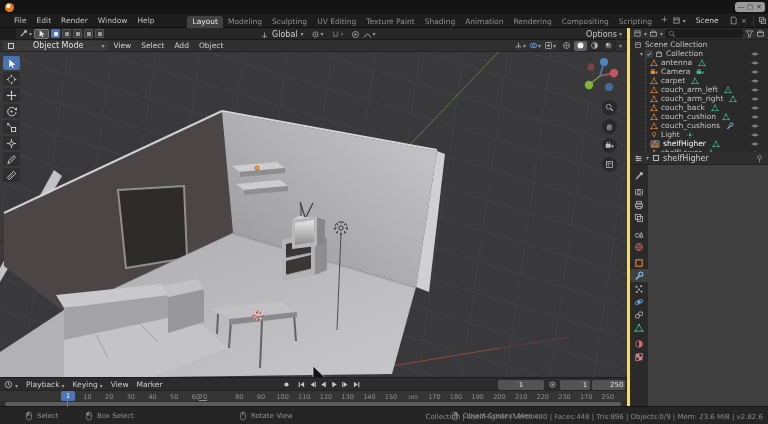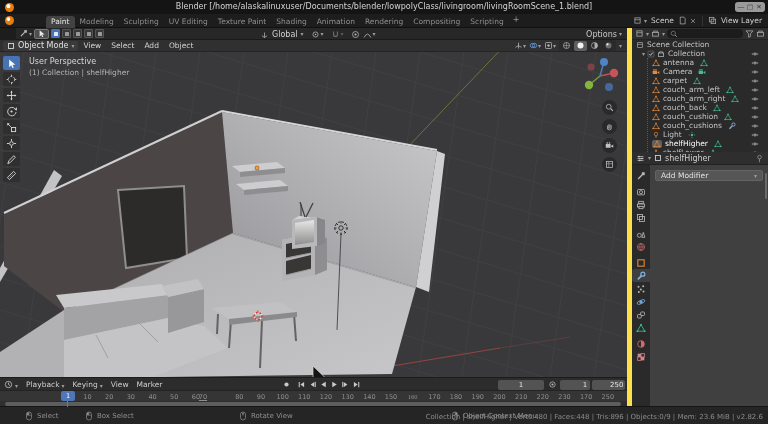--- a/index.html
+++ b/index.html
@@ -15,37 +15,37 @@
 .winctl span{width:8px;text-align:center;font-size:6.5px;color:#2e2e2e;line-height:10px;}
 
 .topbar{position:absolute;top:14px;left:0;right:0;height:14px;background:#1d1d1d;display:flex;align-items:center;border-bottom:1px solid #101010;}
 .applogo{width:9px;height:9px;border-radius:50%;background:radial-gradient(circle at 38% 35%,#fdfdfd 0 1.4px,#e87d0d 2.2px 100%);margin:0 4px 0 5px;}
 .menu{padding:0 5px;color:#c2c2c2;font-size:7.5px;}
 .tabs{display:flex;margin-left:28px;height:14px;align-items:flex-end;}
 .tab{padding:1px 5px 2px;color:#8f8f8f;font-size:7.5px;white-space:nowrap;}
 .tab.active{background:#424242;color:#e6e6e6;border-radius:3px 3px 0 0;}
 .tab-add{padding:0 4px 2px;color:#9a9a9a;}
 .tb-right{margin-left:auto;display:flex;align-items:center;gap:2px;padding-right:4px;color:#aaa;}
-.tb-right .lbl{color:#d0d0d0;font-size:7.5px;margin:0 2px;}
+.tb-right .lbl{color:#d0d0d0;font-size:7.5px;margin:0 8px;}
 .tb-sep{width:1px;height:10px;background:#333;margin:0 3px;}
 
 .main-left{position:absolute;top:28px;left:0;width:627px;bottom:18px;}
 .toolsettings{position:absolute;top:0;left:0;right:0;height:12px;background:#272727;border-bottom:1px solid #1a1a1a;display:flex;align-items:center;margin-left:16px;}
 .ts-left{display:flex;align-items:center;gap:2px;padding-left:3px;}
 .toolbtn{width:15px;height:10px;background:#4e4e4e;border:1px solid #777;border-radius:2px;display:flex;align-items:center;justify-content:center;}
 .sq{width:9px;height:9px;border:1px solid #555;background:#383838;border-radius:1px;display:flex;align-items:center;justify-content:center;}
 .sq.on{background:#4772b3;border-color:#4772b3;}
 .sq i{display:block;width:4px;height:4px;background:#9a9a9a;border-radius:.5px;}
 .sq.on i{background:#dfe8f5;}
 .ts-mid{position:absolute;left:244px;top:0;height:12px;display:flex;align-items:center;gap:3px;color:#d2d2d2;}
 .ts-opt{position:absolute;right:5px;top:0;height:12px;display:flex;align-items:center;gap:2px;color:#c8c8c8;}
 .dim{opacity:.45;}
 
 .vph{position:absolute;top:12px;left:0;right:0;height:12px;background:#303030;border-bottom:1px solid #242424;display:flex;align-items:center;}
-.modebtn{display:flex;align-items:center;gap:3px;background:#3a3a3a;border-radius:2px;height:10px;padding:0 4px;margin-left:3px;color:#e0e0e0;}
+.modebtn{display:flex;align-items:center;gap:18px;background:#3a3a3a;border-radius:2px;height:10px;padding:0 4px;margin-left:3px;color:#e0e0e0;}
 .vph .vmenu{padding:0 5px;color:#d4d4d4;font-size:7.5px;}
 .vph-right{margin-left:auto;display:flex;align-items:center;gap:3px;padding-right:5px;}
 .shade{display:flex;align-items:center;gap:1px;background:#2a2a2a;border-radius:2px;padding:0 1px;height:11px;}
 .shadebtn{width:13px;height:10px;border-radius:2px;display:flex;align-items:center;justify-content:center;color:#b0b0b0;}
 .shadebtn.active{background:#5f5f5f;color:#f2f2f2;}
 
 .viewport{position:absolute;top:24px;left:0;right:0;bottom:29px;background:#39393b;overflow:hidden;}
 .ovl{position:absolute;left:29px;top:5px;z-index:4;pointer-events:none;}
 .ovl .l1{font-size:8px;color:#d8d8d8;}
 .ovl .l2{font-size:7.5px;color:#b4b4b4;margin-top:2px;}
@@ -63,21 +63,21 @@
 .tbtn{width:10px;height:10px;display:flex;align-items:center;justify-content:center;color:#c9c9c9;}
 .tfield{position:absolute;top:1.5px;height:10px;background:#535353;border-radius:2px;display:flex;align-items:center;justify-content:center;gap:3px;color:#e2e2e2;font-size:7px;}
 .tfield .flbl{color:#c2c2c2;margin-top:20px;}
 .tl-ruler{position:relative;height:10px;background:#353535;}
 .tick{position:absolute;top:1.5px;transform:translateX(-50%);font-size:6.5px;color:#8f8f8f;}
 .phbadge{position:absolute;left:61px;top:0;width:14px;height:10px;background:#4f76b8;border-radius:2px;color:#fff;font-size:6.5px;text-align:center;line-height:10px;z-index:2;}
 .phline{position:absolute;left:67px;top:23px;width:1px;height:6px;background:#5680c2;z-index:2;}
 .tl-low{position:relative;height:6px;background:#2e2e2e;}
 .scroll{position:absolute;left:5px;right:6px;top:1px;height:4px;background:#5d5d5d;border-radius:2px;}
 
-.right-col{position:absolute;top:28px;right:0;width:141px;bottom:18px;background:#2a2a2a;border-left:5px solid #fde047;}
+.right-col{position:absolute;top:28px;right:0;width:141px;bottom:18px;background:#2a2a2a;border-left:3px solid #fde047;}
 .outliner{position:absolute;top:0;left:0;right:0;height:124px;}
 .out-head{height:12px;background:#2e2e2e;border-bottom:1px solid #222;display:flex;align-items:center;gap:2px;padding:0 3px;color:#b0b0b0;}
 .search{flex:1;height:9px;background:#1c1c1c;border-radius:4px;display:flex;align-items:center;gap:2px;padding:0 3px;color:#8a8a8a;}
 .rows{position:relative;height:112px;overflow:hidden;}
 .vline{position:absolute;left:15px;top:18px;height:96px;border-left:1px dotted #565656;}
 .orow{position:relative;display:flex;align-items:center;height:9px;font-size:7.5px;color:#c4c4c4;}
 .orow .nm{margin-left:3px;white-space:nowrap;}
 .orow .dicon{margin-left:6px;}
 .orow .eye{margin-left:auto;margin-right:9px;color:#9c9c9c;}
 .activebox{background:#5f5f5f;border-radius:2px;padding:0 1px;display:flex;align-items:center;}
@@ -97,32 +97,38 @@
 .hint{position:absolute;top:4px;display:flex;align-items:center;gap:3px;color:#8f8f8f;font-size:7px;}
 .stats{position:absolute;right:5px;top:6px;color:#8b8b8b;font-size:7px;}
 </style>
 </head>
 <body>
 
 <div class="app">
 
   <div class="titlebar">
     <span class="logo"></span>
-    <div class="title">Blender [/home/alaskalinuxuser/Documents/blender/lowpolyClass/livingroom/livingRoomScene_1.blend]</div>
     <div class="winctl">
       <span>―</span>
         <span>□</span>
         <span>✕</span>
     </div>
   </div>
 
   <div class="topbar">
     <span class="applogo"></span>
+    <span id="menubar" style="display:flex;">
+        <span class="menu">File</span>
+        <span class="menu">Edit</span>
+        <span class="menu">Render</span>
+        <span class="menu">Window</span>
+        <span class="menu">Help</span>
+      </span>
     <span class="tabs" id="wstabs">
-        <span class="tab active">Paint</span>
+        <span class="tab active">Layout</span>
         <span class="tab">Modeling</span>
         <span class="tab">Sculpting</span>
         <span class="tab">UV Editing</span>
         <span class="tab">Texture Paint</span>
         <span class="tab">Shading</span>
         <span class="tab">Animation</span>
         <span class="tab">Rendering</span>
         <span class="tab">Compositing</span>
         <span class="tab">Scripting</span>
       </span>
@@ -432,24 +438,20 @@
           <circle cx="258" cy="264" r="3.6" fill="none" stroke="#e8e8e8" stroke-width="1.6"></circle>
           <circle cx="258" cy="264" r="3.6" fill="none" stroke="#cc3f35" stroke-width="1.6" stroke-dasharray="1.8 1.8"></circle>
           <line x1="258" y1="258.5" x2="258" y2="261" stroke="#cc3f35"></line>
             <line x1="258" y1="267" x2="258" y2="269.5" stroke="#cc3f35"></line>
           <line x1="252.5" y1="264" x2="255" y2="264" stroke="#cc3f35"></line>
             <line x1="261" y1="264" x2="263.5" y2="264" stroke="#cc3f35"></line>
         </g>
         <polygon points="313,314 313,330 317,326.5 320,333 322.5,331.8 319.5,325.5 325,325.5" fill="#141414" stroke="#dcdcdc" stroke-width="0.7"></polygon>
       </svg>
 
-      <div class="ovl">
-        <div class="l1">User Perspective</div>
-        <div class="l2">(1) Collection | shelfHigher</div>
-      </div>
       <div class="vtools" id="vtools">
           <div class="vtool active">
             <svg class="ic" width="11" height="11" viewBox="0 0 12 12">
               <path d="M3.5 1.5 V10.2 L5.7 8 L7 11 L8.4 10.3 L7.1 7.4 H10.2 Z" fill="currentColor"></path>
             </svg>
           </div>
           <div class="vtool">
             <svg class="ic" width="11" height="11" viewBox="0 0 12 12">
               <circle cx="6" cy="6" r="3.4" fill="none" stroke="currentColor" stroke-dasharray="2 1.6"></circle>
               <path d="M6 .8 V2.6 M6 9.4 V11.2 M.8 6 H2.6 M9.4 6 H11.2" stroke="currentColor"></path>
@@ -1123,27 +1125,20 @@
             <span style="color: rgb(212, 132, 140);">
               <svg class="ic" width="10" height="10" viewBox="0 0 12 12">
                 <rect x="2" y="2" width="4" height="4" fill="currentColor"></rect>
                 <rect x="6" y="6" width="4" height="4" fill="currentColor"></rect>
                 <rect x="2" y="6" width="4" height="4" fill="none" stroke="currentColor"></rect>
                 <rect x="6" y="2" width="4" height="4" fill="none" stroke="currentColor"></rect>
               </svg>
             </span>
           </div>
         </div>
-      <div class="pcontent">
-        <div class="addmod">
-          <span>Add Modifier</span>
-            <span class="chev">▾</span>
-        </div>
-        <span class="pscroll"></span>
-      </div>
     </div>
   </div>
 
   <div class="statusbar">
     <span id="hints"><span class="hint" style="left: 24px;">
           <span>
             <svg class="ic" width="10" height="10" viewBox="0 0 10 14">
               <rect x="1.5" y="1.5" width="7" height="11" rx="3.2" fill="none" stroke="currentColor"></rect>
               <path d="M5 1.7 V6 M1.7 6 H8.3" stroke="currentColor" stroke-width=".7"></path>
               <path d="M2 3.2 Q2.8 1.7 4.7 1.7 V5.7 H2 Z" fill="currentColor"></path>

